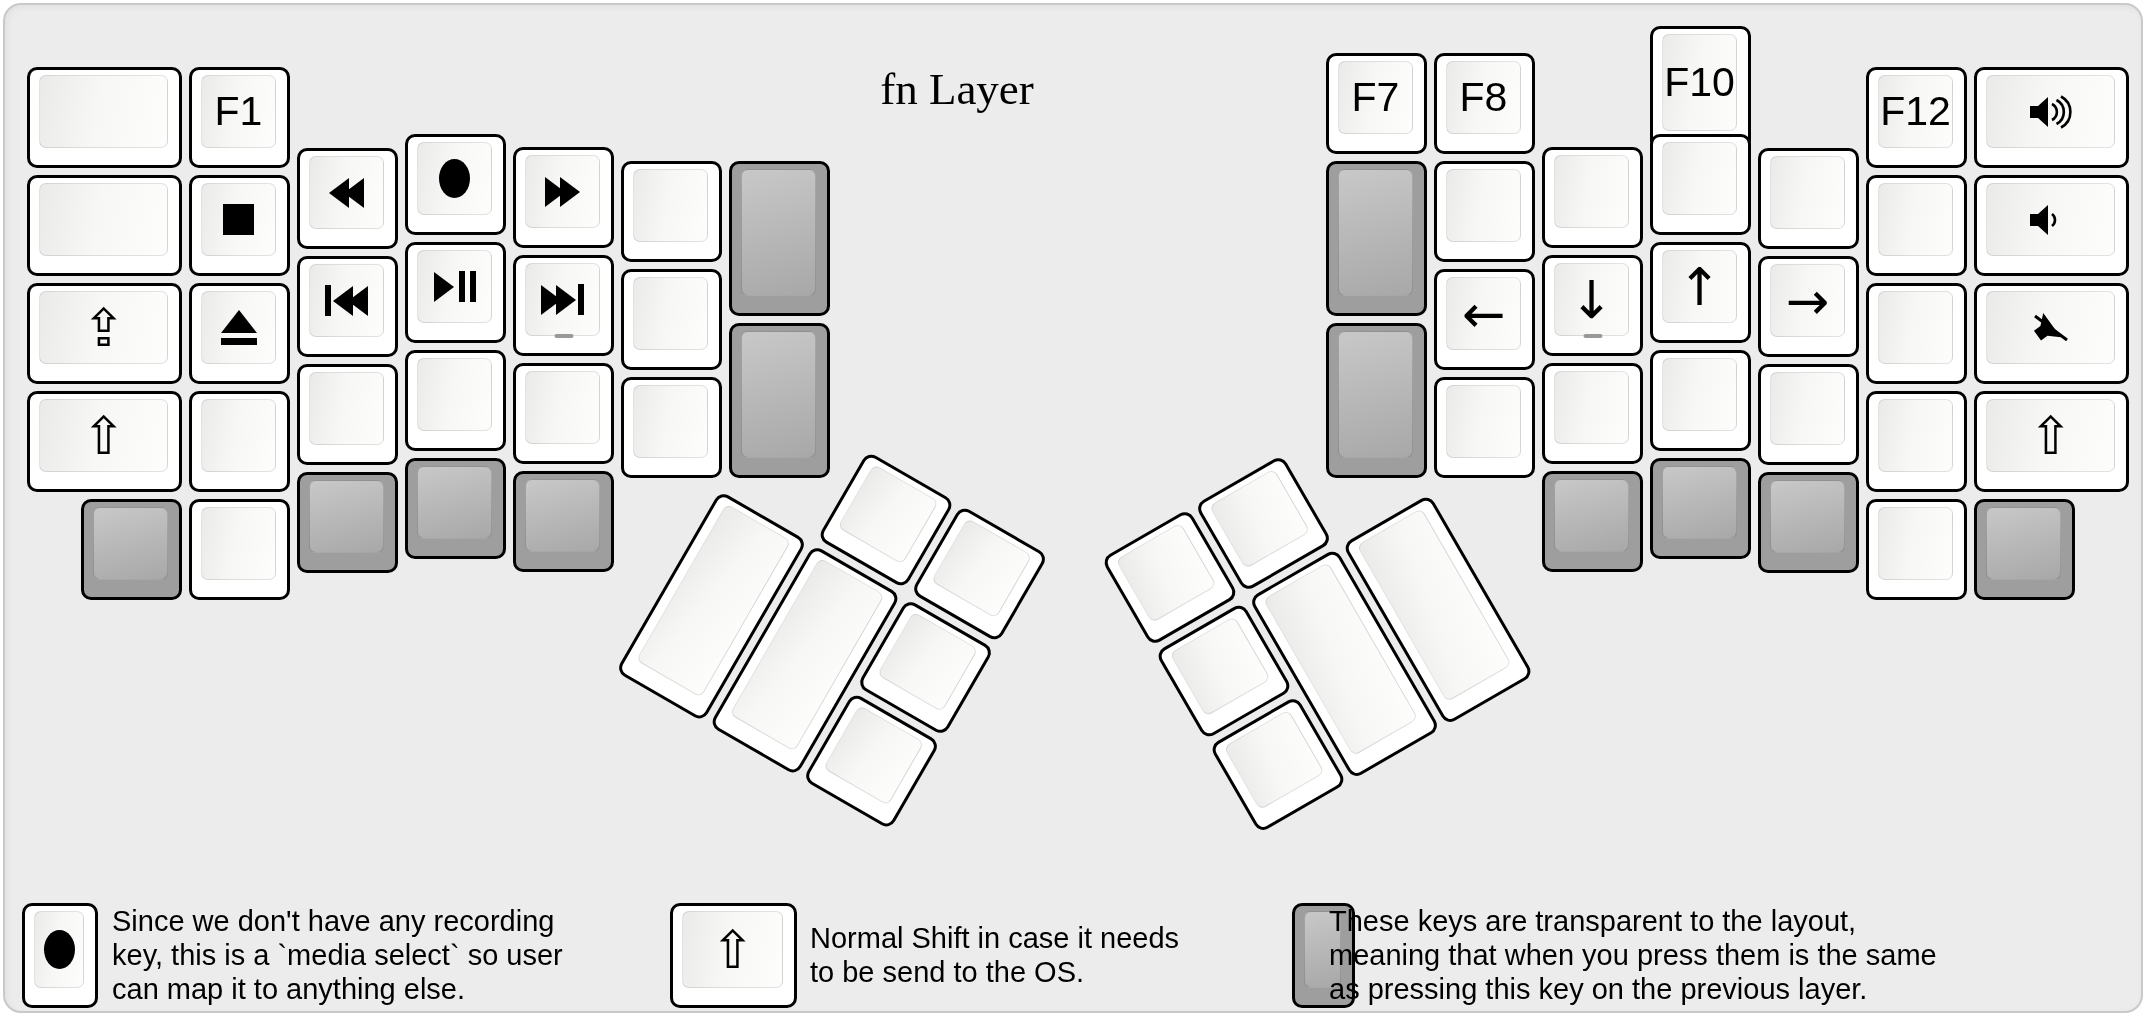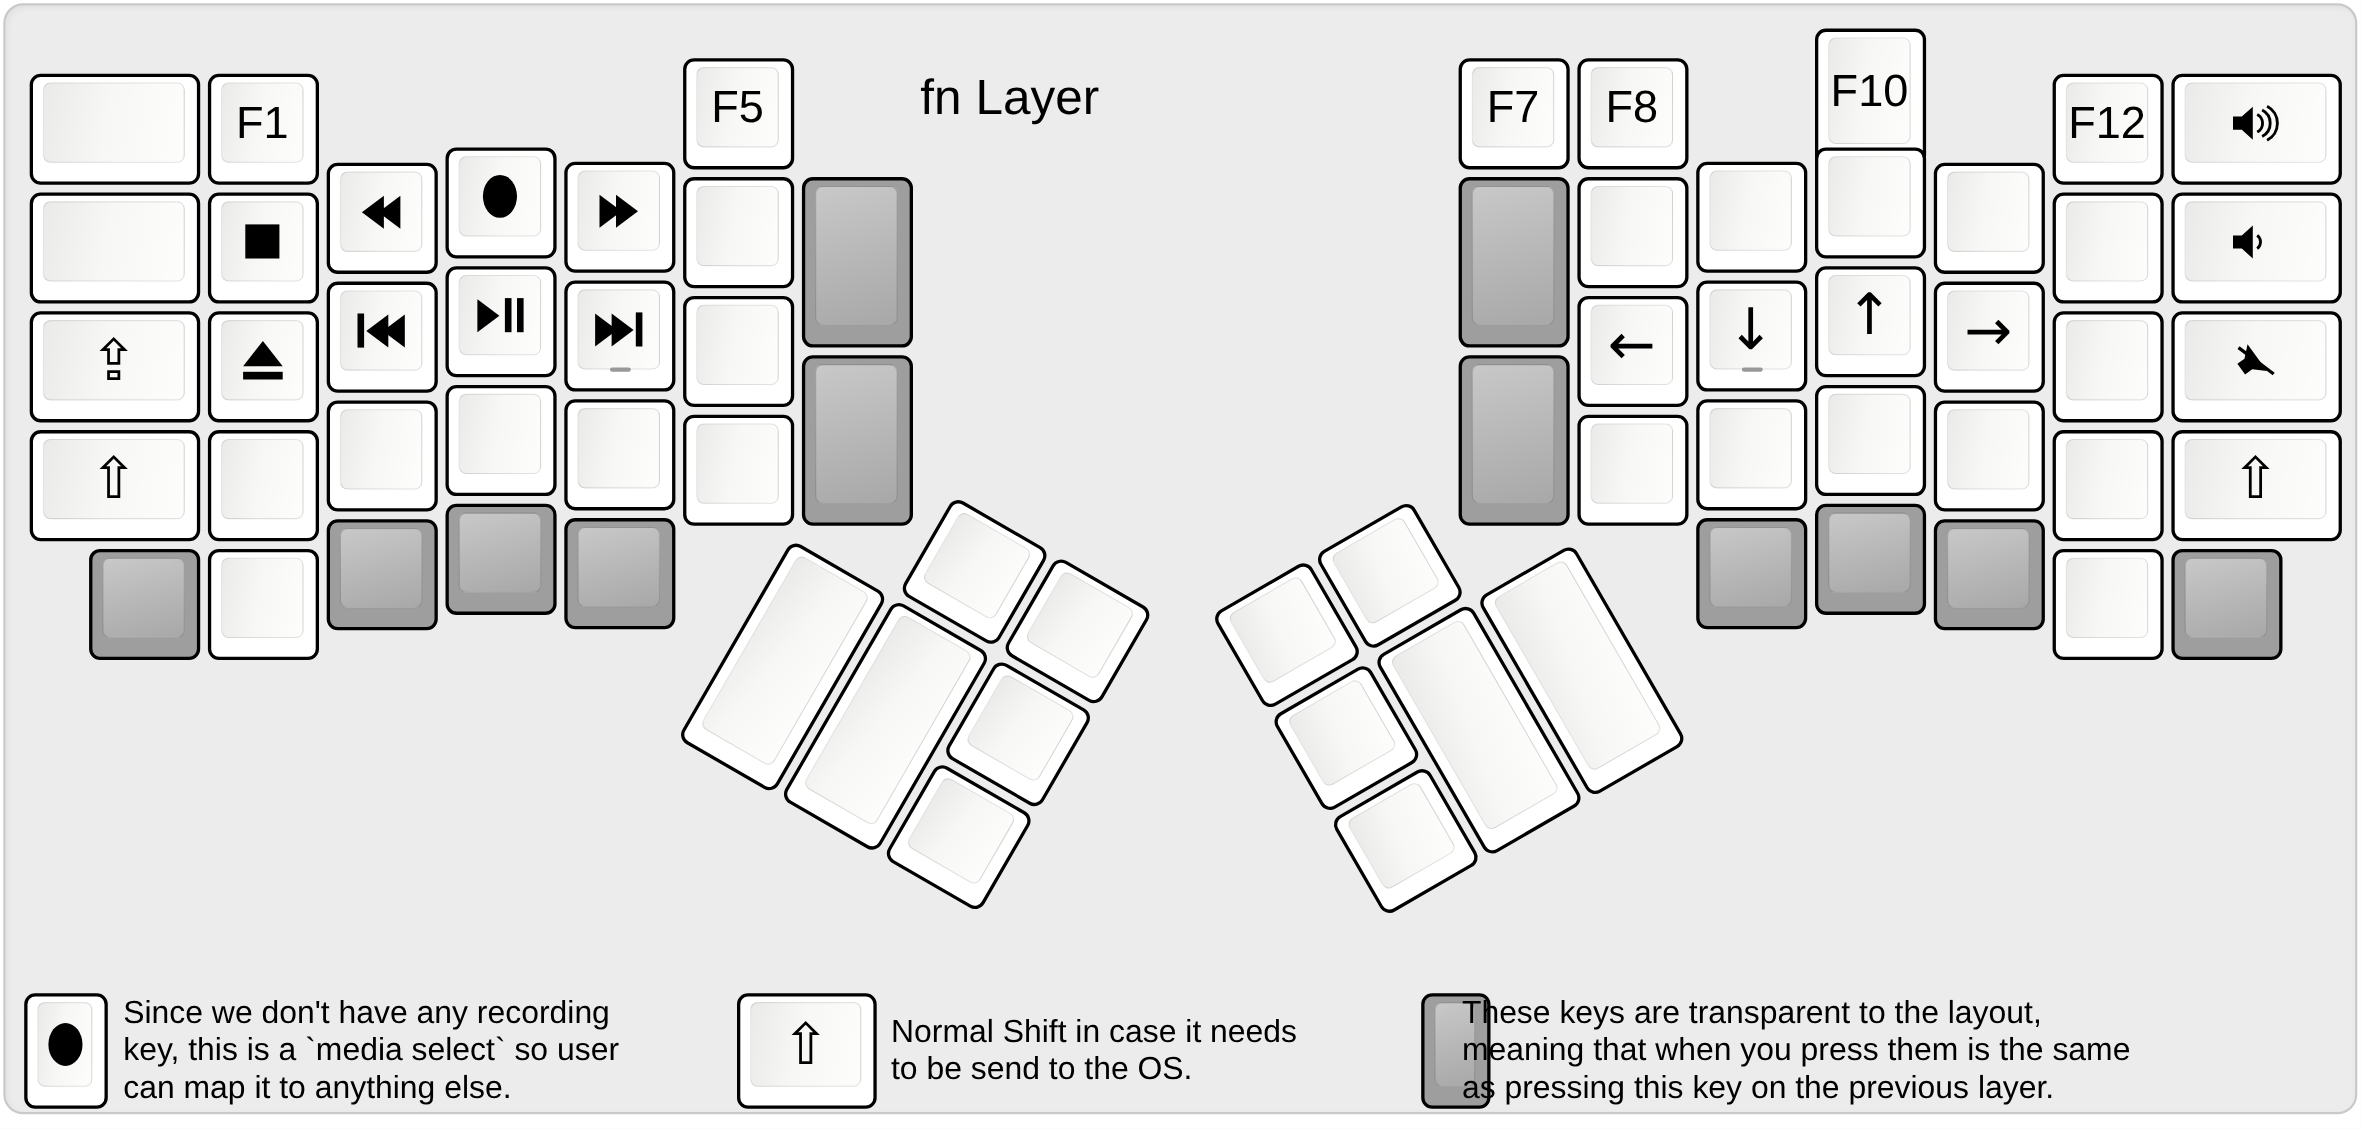--- a/index.html
+++ b/index.html
@@ -38,21 +38,21 @@
   .ej-tri{width:0;height:0;border-left:18px solid transparent;border-right:18px solid transparent;border-bottom:23px solid #000;}
   .ej-bar{width:36px;height:7px;background:#000;margin-top:5px;}
 
   .legend-text{position:absolute;font-size:29px;line-height:34px;color:#000;white-space:pre-line;}
 </style>
 </head>
 <body>
 
 <div id="stage">
   <div class="panel" id="panel">
-    <div class="title" id="layer-title" style="left: 913px; top: 58px;">fn Layer</div>
+    <div class="title" id="layer-title" style="left: 952px; top: 58px; font-family: Liberation Serif, serif;">fn Layer</div>
     <div id="left-thumb" class="thumb" style="left: 769px; top: 392px; transform: rotate(30deg);">
         <div class="key" style="left: 108px; top: 0px; width: 101px; height: 101px;">
           <div class="cap">
             <span class="glyph"></span>
           </div>
         </div>
         <div class="key" style="left: 216px; top: 0px; width: 101px; height: 101px;">
           <div class="cap">
             <span class="glyph"></span>
           </div>
@@ -276,25 +276,20 @@
         <span class="homing"></span>
       </div>
       <div class="key" style="left: 508px; top: 358px; width: 101px; height: 101px;">
         <div class="cap">
           <span class="glyph"></span>
         </div>
       </div>
       <div class="key gray" style="left: 508px; top: 466px; width: 101px; height: 101px;">
         <div class="cap">
           <span class="glyph"></span>
-        </div>
-      </div>
-      <div class="key" style="left: 616px; top: 48px; width: 101px; height: 101px;">
-        <div class="cap">
-          <span class="glyph flabel">F5</span>
         </div>
       </div>
       <div class="key" style="left: 616px; top: 156px; width: 101px; height: 101px;">
         <div class="cap">
           <span class="glyph"></span>
         </div>
       </div>
       <div class="key" style="left: 616px; top: 264px; width: 101px; height: 101px;">
         <div class="cap">
           <span class="glyph"></span>

